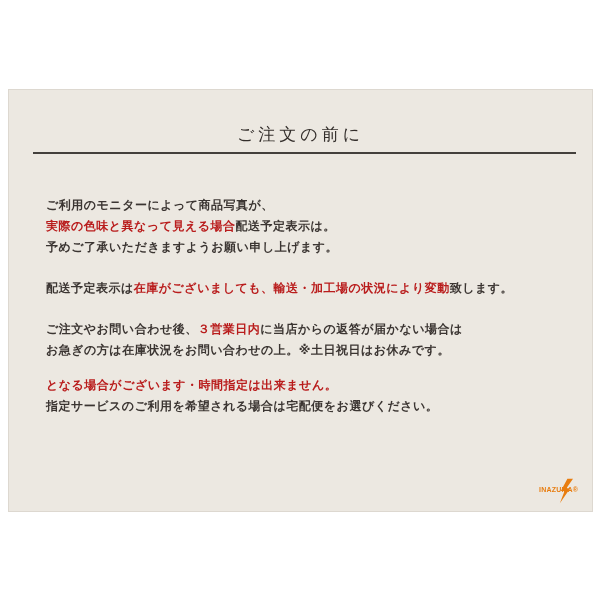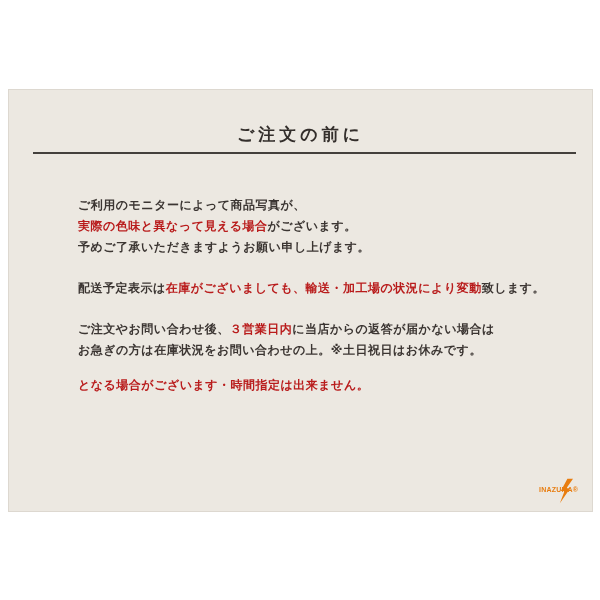--- a/index.html
+++ b/index.html
@@ -17,31 +17,31 @@
     width: 585px;
     height: 423px;
     background: #ece8e1;
     border: 1px solid #ddd8d0;
   }
   .title {
     margin-top: 35px;
     text-align: center;
     font-size: 17px;
     line-height: 20px;
-    font-weight: bold;
+    font-weight: normal;
     letter-spacing: 4px;
     color: #332e2b;
   }
   .rule {
     height: 2px;
     background: #44403c;
     margin: 7px 16px 0 24px;
   }
   .content {
-    padding: 41px 28px 0 69px;
+    padding: 41px 28px 0 37px;
   }
   .para { margin-bottom: 13px; }
   .para:nth-child(2), .para:nth-child(3) { margin-bottom: 20px; }
   .para:nth-child(4) { margin-bottom: 14px; }
   .line {
     font-size: 12px;
     line-height: 21px;
     font-weight: bold;
     letter-spacing: 0.5px;
     color: #3b3532;
@@ -75,34 +75,35 @@
 </style>
 </head>
 <body>
 
 <div class="card">
   <h1 class="title">ご注文の前に</h1>
   <div class="rule"></div>
   <div class="content">
       <div class="para">
         <div class="line"><span>ご利用のモニターによって商品写真が、</span></div>
-        <div class="line"><span class="run-red">実際の色味と異なって見える場合</span><span>がございます。</span></div>
+        <div class="line"><span class="run-red">実際の色味と異なって見える場合</span><span>配送予定表示は。</span></div>
         <div class="line"><span>予めご了承いただきますようお願い申し上げます。</span></div>
       </div>
       <div class="para">
       </div>
       <div class="para">
         <div class="line"><span>配送予定表示は</span><span class="run-red">在庫がございましても、輸送・加工場の状況により変動</span><span>致します。</span></div>
       </div>
       <div class="para">
         <div class="line"><span>ご注文やお問い合わせ後、</span><span class="run-red">３営業日内</span><span>に当店からの返答が届かない場合は</span></div>
         <div class="line"><span>お急ぎの方は在庫状況をお問い合わせの上。※土日祝日はお休みです。</span></div>
       </div>
       <div class="para">
         <div class="line"><span class="run-red">となる場合がございます・時間指定は出来ません。</span></div>
+        <div class="line"><span>指定サービスのご利用を希望される場合は宅配便をお選びください。</span></div>
       </div>
     </div>
   <div class="logo">
     <span class="logo-text">INAZUMA®</span>
     <svg class="bolt" viewBox="0 0 16 26" xmlns="http://www.w3.org/2000/svg">
       <polygon points="10,0 3,13 7,13 2,26 13,10 9,10 16,0" fill="#e87d10"></polygon>
     </svg>
   </div>
 </div>
 

